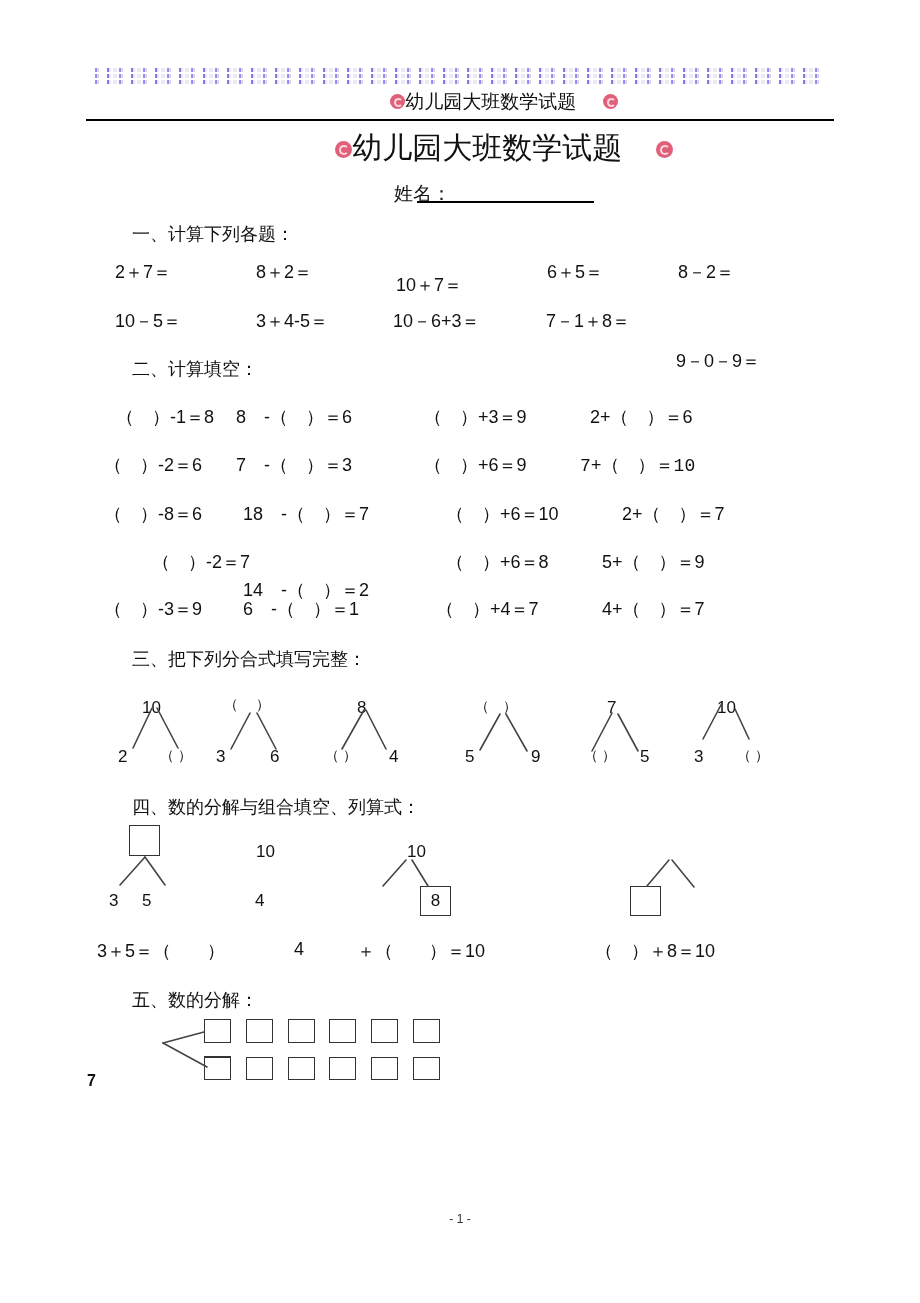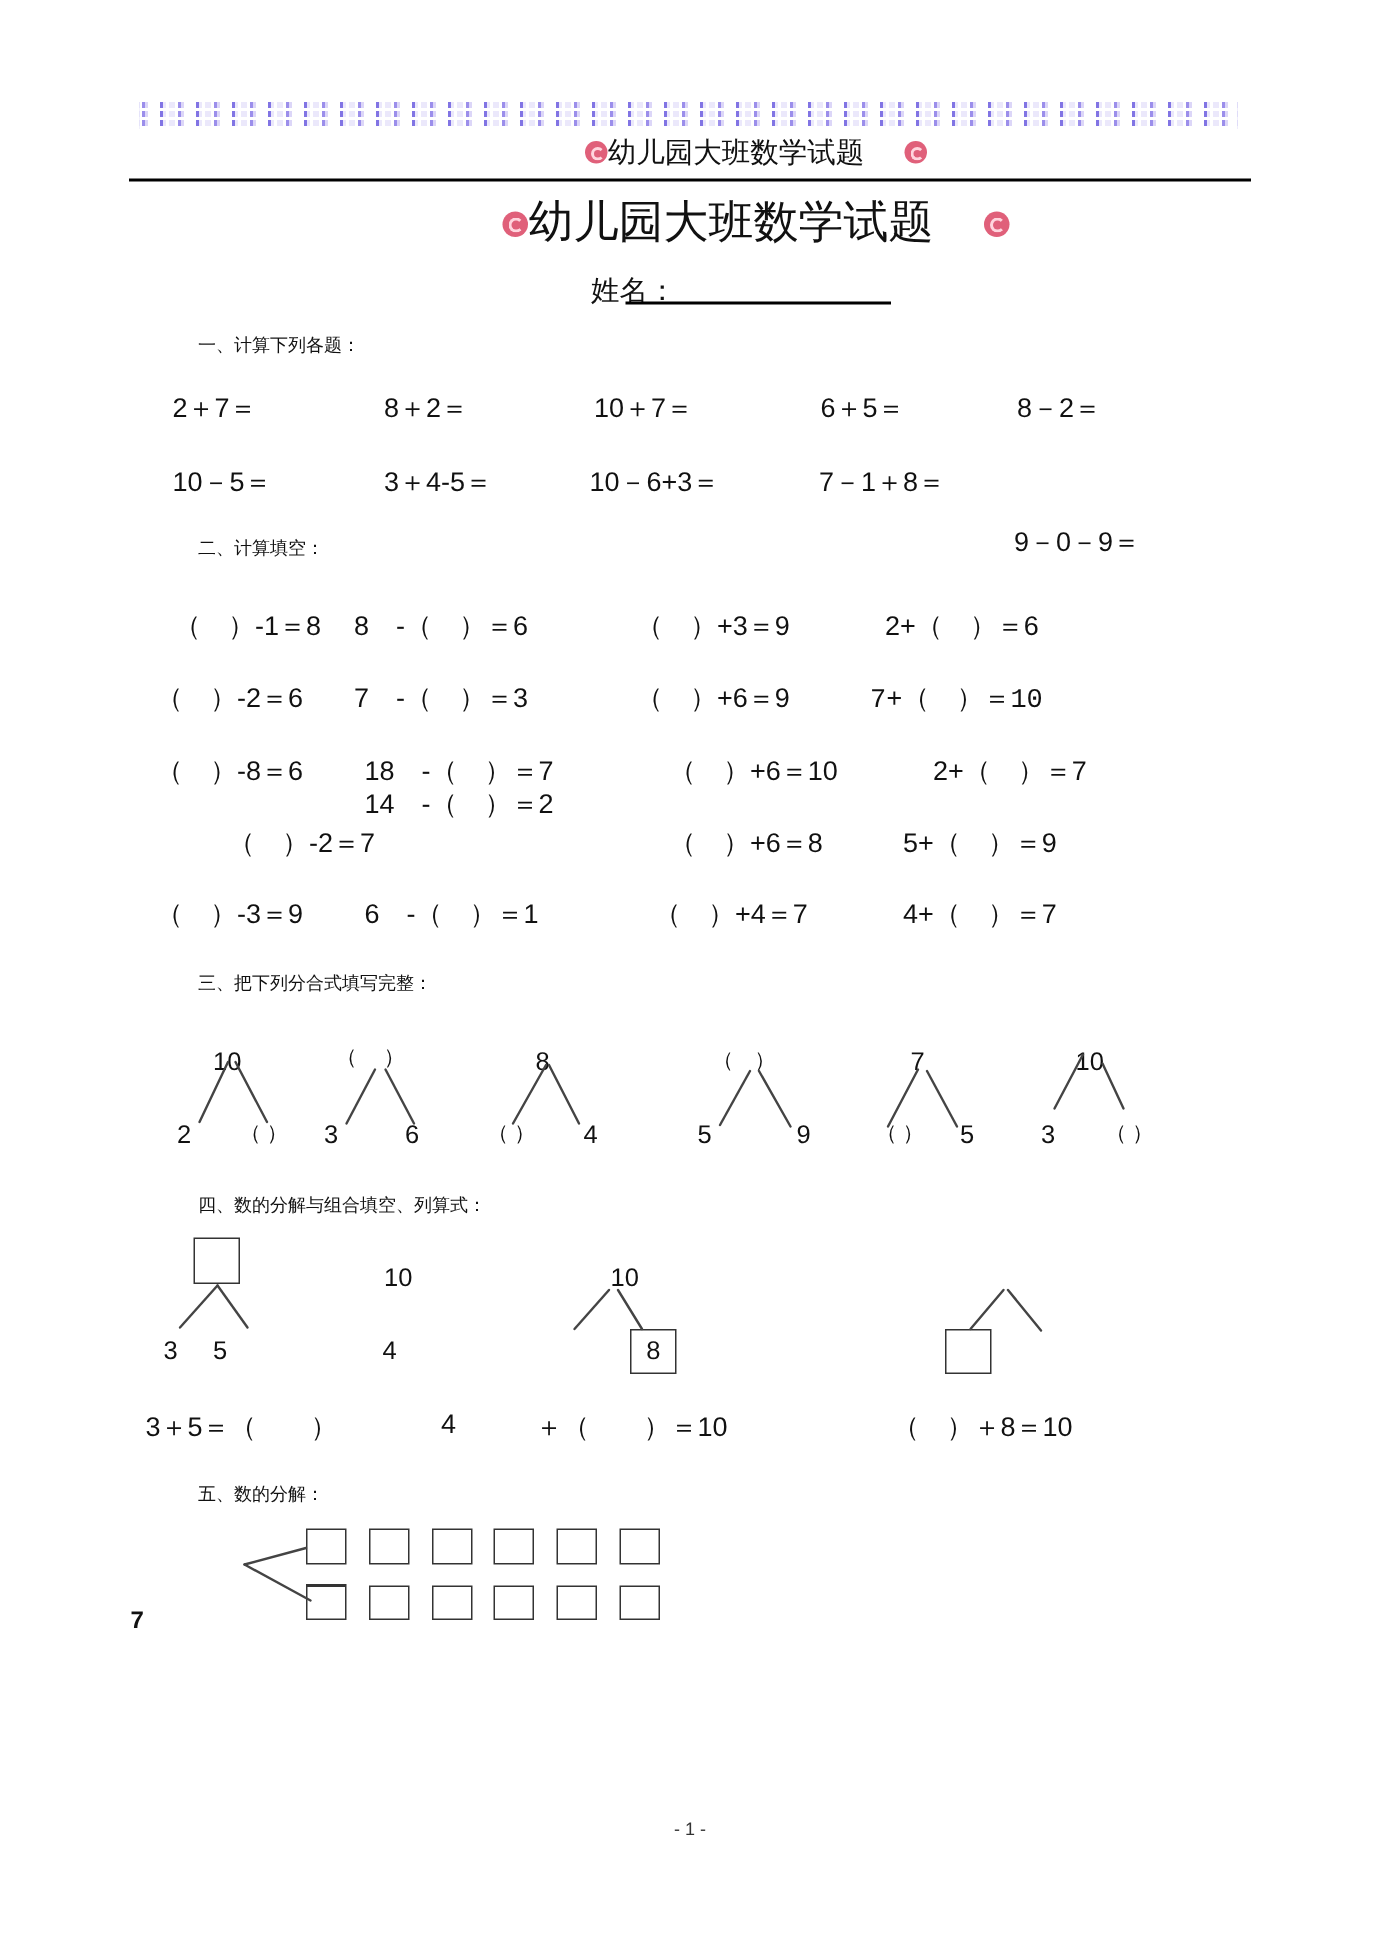--- a/index.html
+++ b/index.html
@@ -17,21 +17,21 @@
     }
     .header-title { left: 0; width: 920px; top: 89px; text-align: center; font-size: 19px; }
     .header-rule { position: absolute; left: 86px; top: 119px; width: 748px; height: 1.5px; background: #000; }
     .swirl { display: inline-block; width: 15px; height: 15px; border-radius: 50%; background: #e0607a; position: relative; vertical-align: middle; top: -2px; }
     .swirl::after { content: ""; position: absolute; left: 4px; top: 4px; width: 5px; height: 5px; border: 2px solid #ffd5de; border-radius: 50%; border-right-color: transparent; }
     .swirl.big { width: 17px; height: 17px; }
     .swirl.big::after { left: 4px; top: 4px; width: 6px; height: 6px; }
     .main-title { left: 0; width: 920px; top: 128px; text-align: center; font-size: 30px; }
     .name-label { left: 350px; top: 181px; font-size: 19px; }
     .name-line { position: absolute; left: 417px; top: 201px; width: 177px; height: 2px; background: #000; }
-    .section-title { font-size: 12px; }
+    .section-title { font-size: 18px; }
     .eq { font-size: 18px; }
     svg.lines { position: absolute; left: 0; top: 0; width: 920px; height: 1303px; pointer-events: none; }
     .box { position: absolute; border: 1.5px solid #333; background: transparent; }
     .small-text { font-size: 17px; }
     .page-num { left: 0; width: 920px; top: 1212px; text-align: center; font-size: 12px; color: #333; }
   </style>
 </head>
 <body>
 
 <div class="border-strip"></div>
@@ -45,21 +45,21 @@
   <span class="swirl big"></span><span>幼儿园大班数学试题</span>
   <span style="display:inline-block;width:26px"></span><span class="swirl big"></span>
 </div>
 
 <div class="abs name-label serif">姓名：</div>
 <div class="name-line"></div>
 
 <div class="abs section-title serif" style="left:88px;top:222px;">一、计算下列各题：</div>
 <div class="abs eq" style="left:115px;top:260px;">2＋7＝</div>
 <div class="abs eq" style="left:256px;top:260px;">8＋2＝</div>
-<div class="abs eq" style="left:396px;top:260px;">10＋7＝</div>
+<div class="abs eq" style="left:396px;top:273px;">10＋7＝</div>
 <div class="abs eq" style="left:547px;top:260px;">6＋5＝</div>
 <div class="abs eq" style="left:678px;top:260px;">8－2＝</div>
 
 <div class="abs eq" style="left:115px;top:309px;">10－5＝</div>
 <div class="abs eq" style="left:256px;top:309px;">3＋4-5＝</div>
 <div class="abs eq" style="left:393px;top:309px;">10－6+3＝</div>
 <div class="abs eq" style="left:546px;top:309px;">7－1＋8＝</div>
 <div class="abs eq" style="left:676px;top:309px;margin-top:40px;">9－0－9＝</div>
 
 <div class="abs section-title serif" style="left:88px;top:357px;">二、计算填空：</div>
@@ -73,21 +73,21 @@
 <div class="abs eq" style="left:236px;top:453px;">7　-（　）＝3</div>
 <div class="abs eq" style="left:424px;top:453px;">（　）+6＝9</div>
 <div class="abs eq" style="left:580px;top:453px;font-family:Liberation Mono, monospace;">7+（　）＝10</div>
 
 <div class="abs eq" style="left:104px;top:502px;">（　）-8＝6</div>
 <div class="abs eq" style="left:243px;top:502px;">18　-（　）＝7</div>
 <div class="abs eq" style="left:446px;top:502px;">（　）+6＝10</div>
 <div class="abs eq" style="left:622px;top:502px;">2+（　）＝7</div>
 
 <div class="abs eq" style="left:104px;top:550px;margin-left:48px;">（　）-2＝7</div>
-<div class="abs eq" style="left:243px;top:524px;text-align:right;">14　-（　）＝2</div>
+<div class="abs eq" style="left:243px;top:578px;text-align:right;">14　-（　）＝2</div>
 <div class="abs eq" style="left:446px;top:550px;">（　）+6＝8</div>
 <div class="abs eq" style="left:602px;top:550px;">5+（　）＝9</div>
 
 <div class="abs eq" style="left:104px;top:597px;">（　）-3＝9</div>
 <div class="abs eq" style="left:243px;top:597px;">6　-（　）＝1</div>
 <div class="abs eq" style="left:436px;top:597px;">（　）+4＝7</div>
 <div class="abs eq" style="left:602px;top:597px;">4+（　）＝7</div>
 
 <div class="abs section-title serif" style="left:88px;top:647px;">三、把下列分合式填写完整：</div>
 

